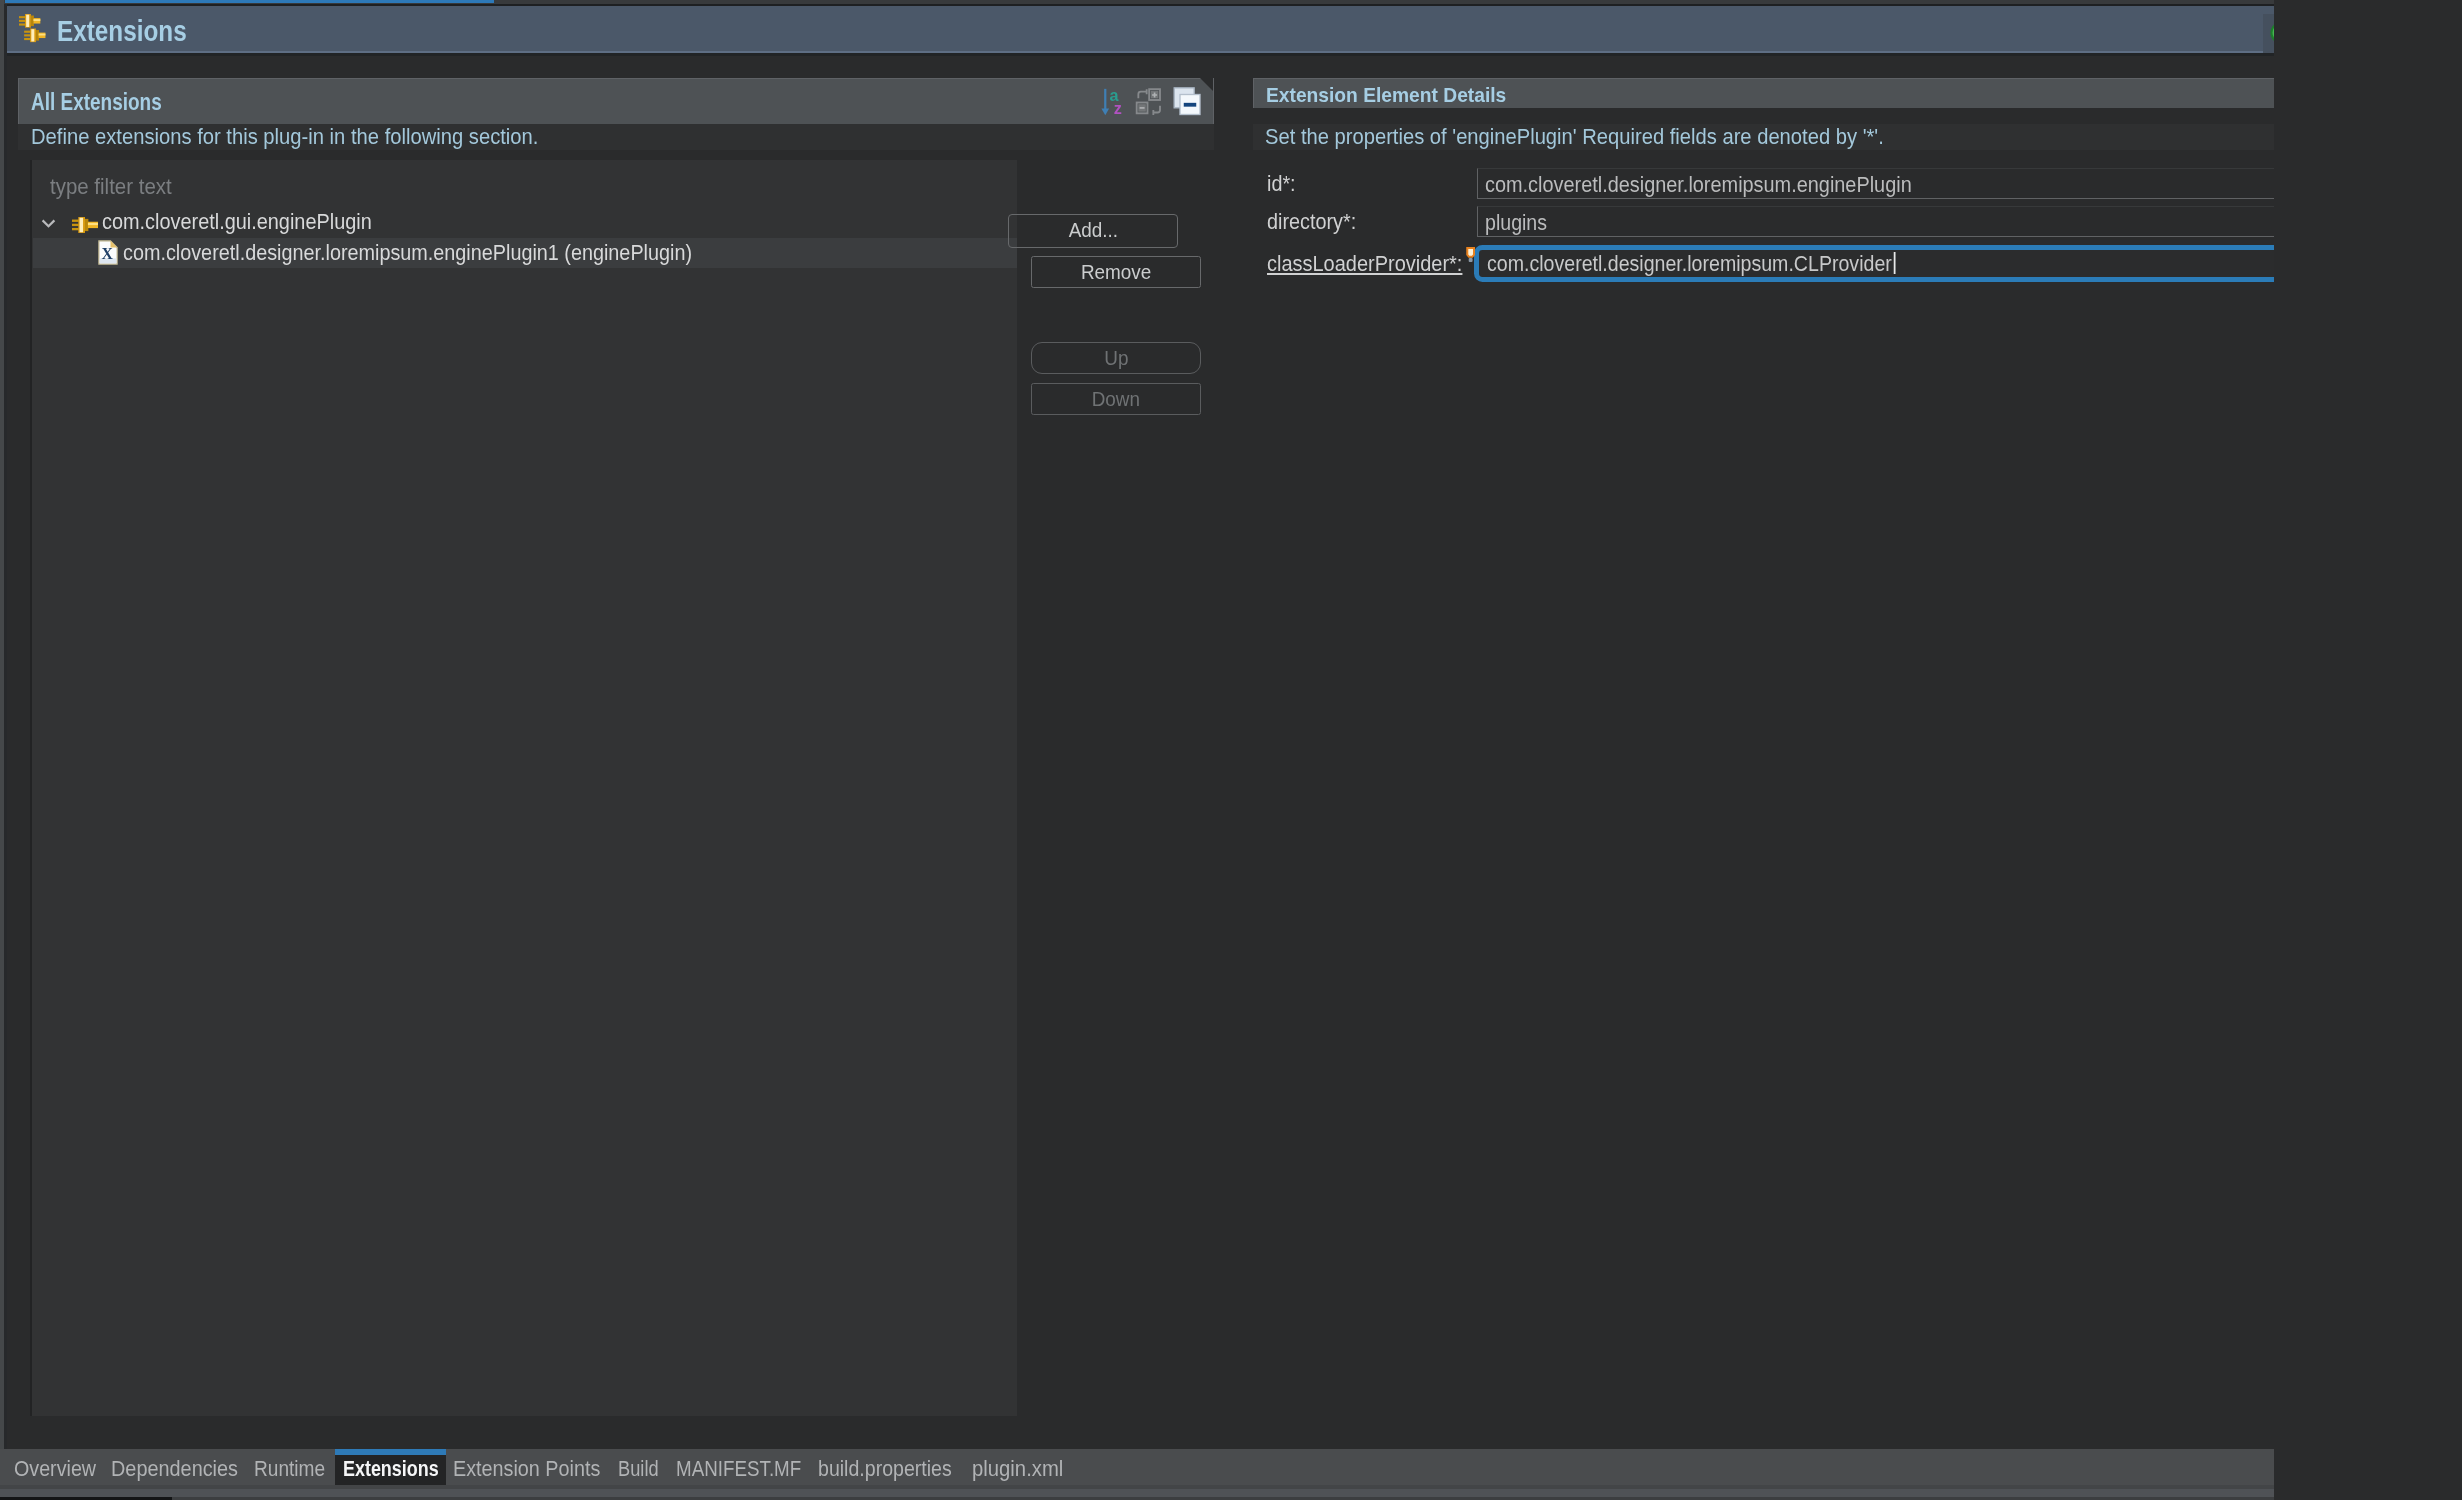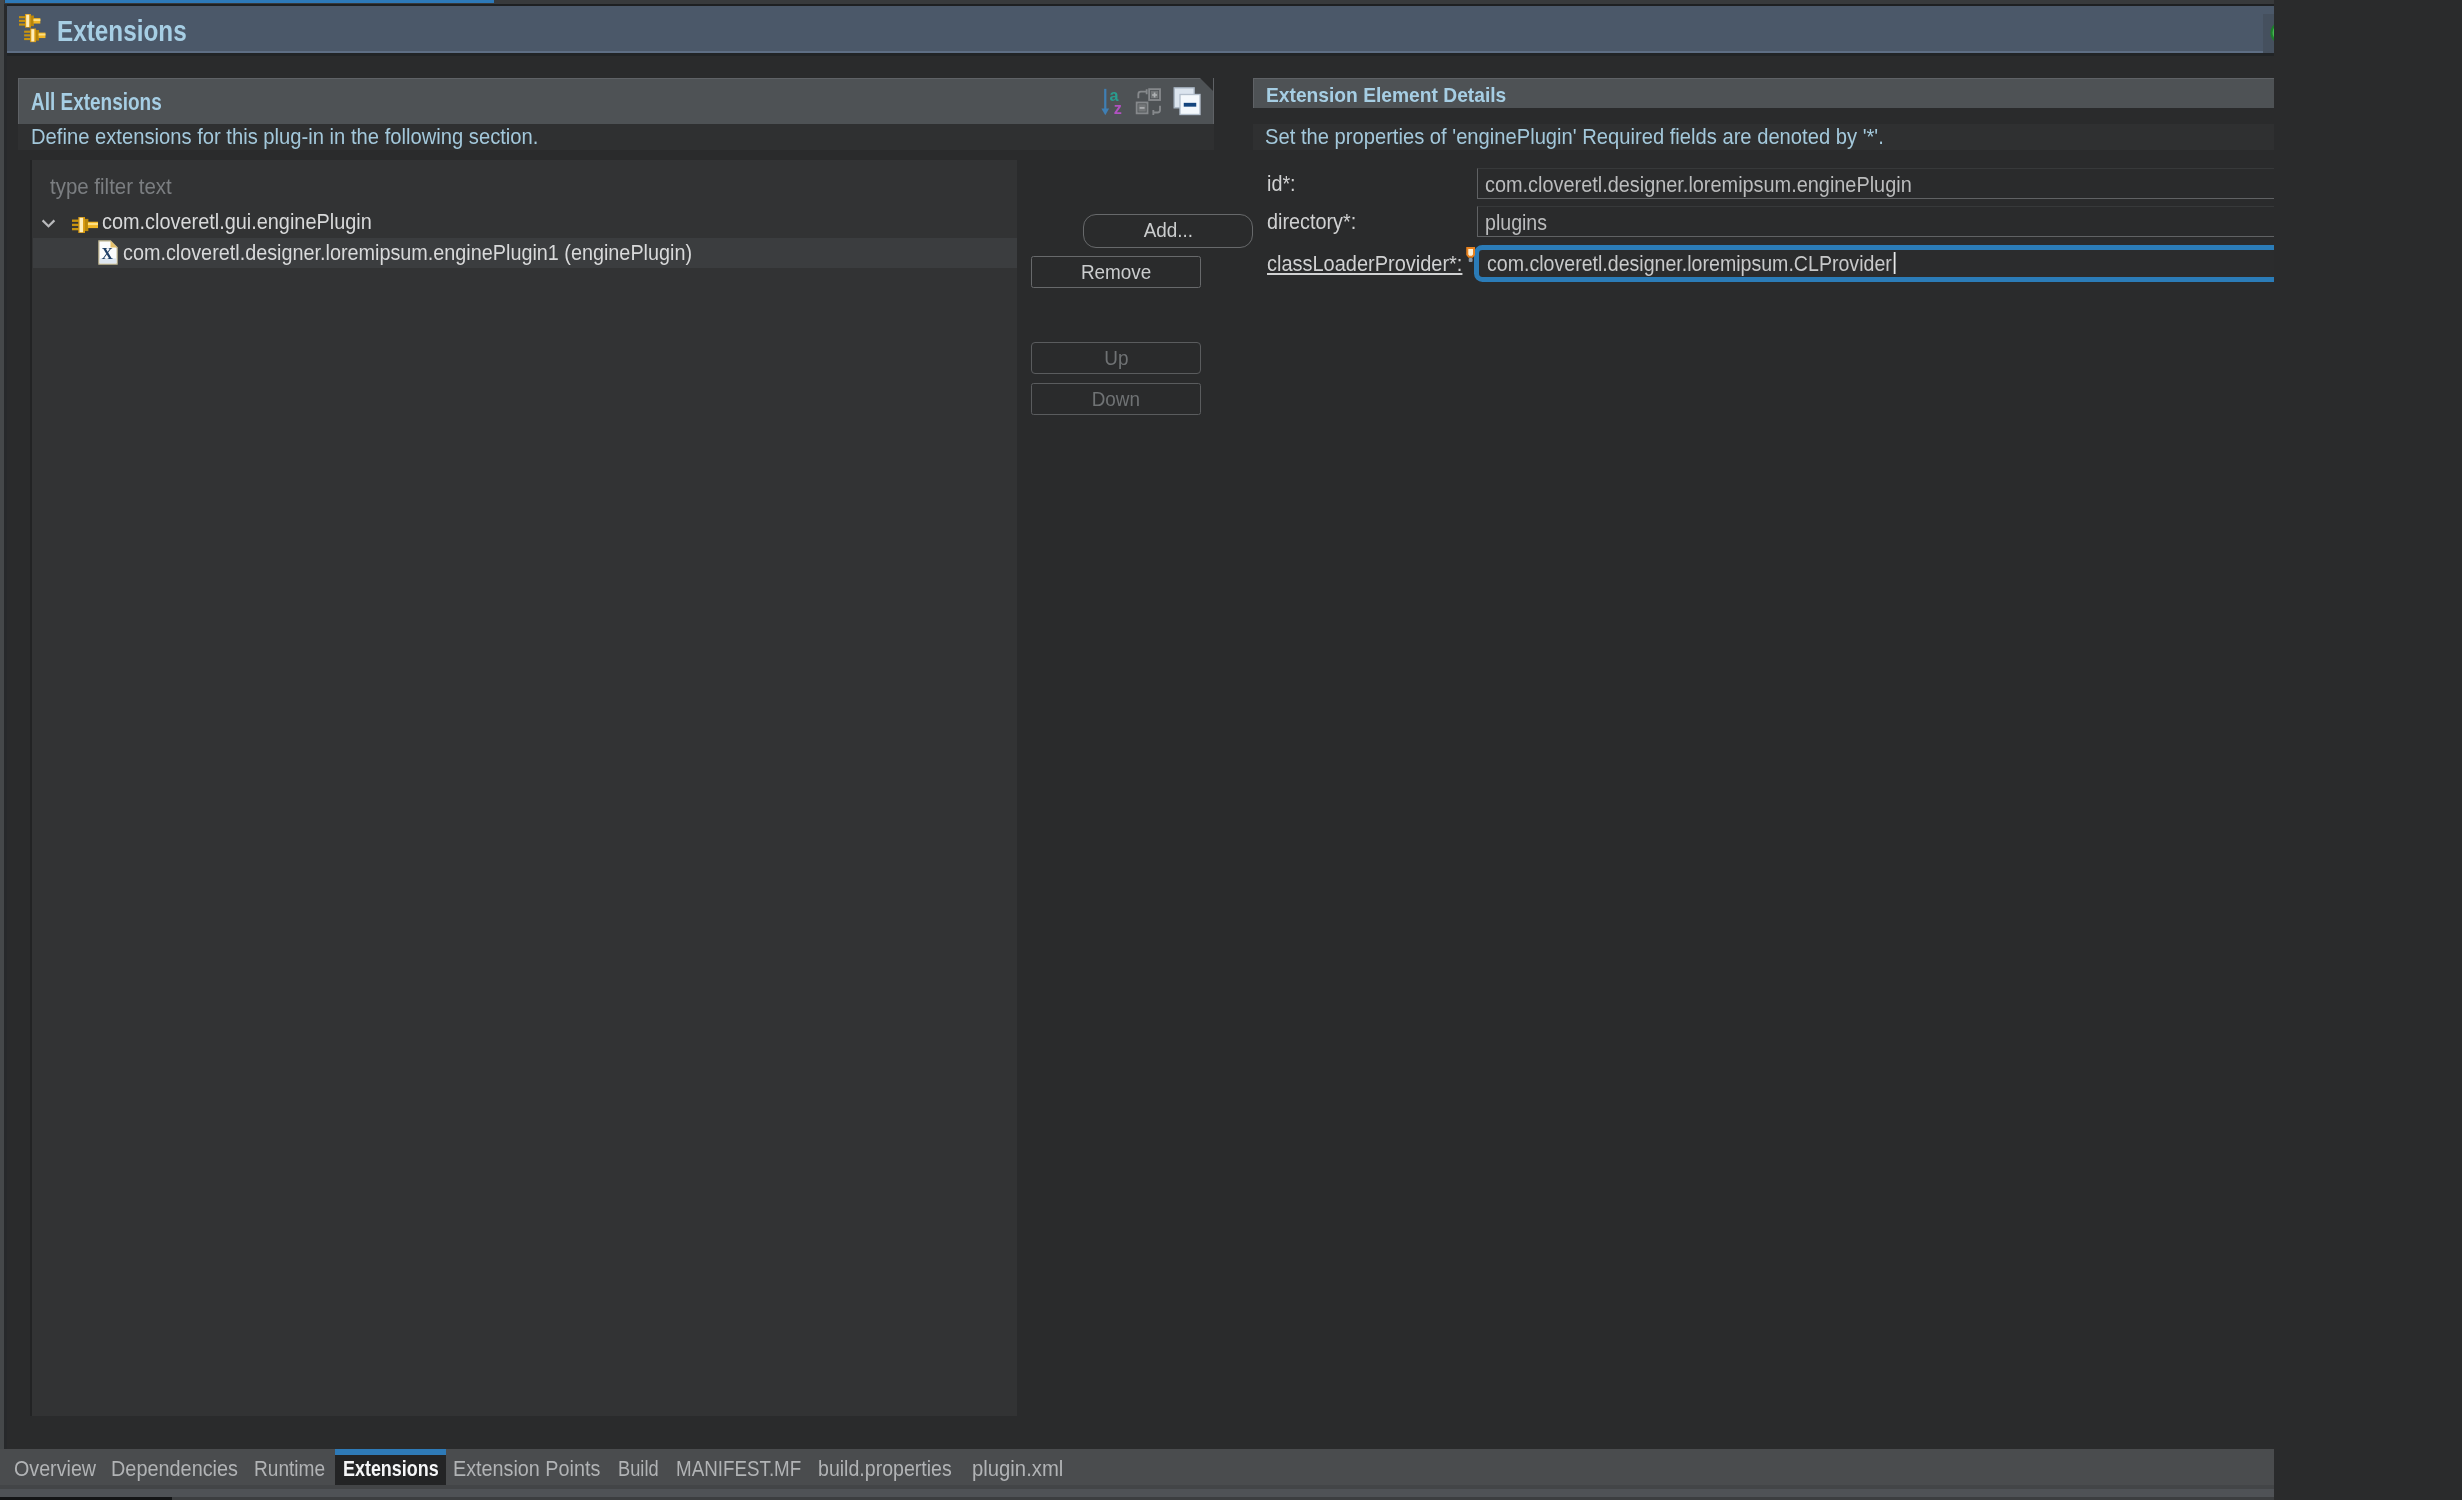--- a/index.html
+++ b/index.html
@@ -155,23 +155,23 @@
   <div class="txt" style="left:102px;top:207px;font-size:22px;color:#d8d9da;line-height:29.5px;transform:scaleX(0.904);">com.cloveretl.gui.enginePlugin</div>
 
   <svg class="abs" style="left:98px;top:240px;" width="20" height="25" viewBox="0 0 24 30">
     <path d="M1 1 H15 L23 9 V29 H1 Z" fill="#fbfcfd" stroke="#b9b08a" stroke-width="1.4"></path>
     <path d="M15 1 L23 9 H15 Z" fill="#e5c06a"></path>
     <path d="M2 22 H22 V28 H2 Z" fill="#dde6f0"></path>
     <text x="11" y="23" font-family="Liberation Serif,serif" font-size="19" font-weight="700" fill="#1f3f66" text-anchor="middle">X</text>
   </svg>
   <div class="txt" style="left:123px;top:238px;font-size:22px;color:#d8d9da;line-height:29.5px;transform:scaleX(0.90);">com.cloveretl.designer.loremipsum.enginePlugin1 (enginePlugin)</div>
 
-  <div class="abs" style="left:1083px;top:214px;width:170px;height:34px;border:1.7px solid #67696b;border-radius:13px;color:#cbcdce;font-size:21px;text-align:center;line-height:30px;"><span style="display:inline-block;transform:scaleX(0.9);">Add...</span></div>
+  <div class="abs" style="left:1008px;top:214px;width:170px;height:34px;border:1.7px solid #67696b;border-radius:4px;color:#cbcdce;font-size:21px;text-align:center;line-height:30px;"><span style="display:inline-block;transform:scaleX(0.9);">Add...</span></div>
   <div class="abs" style="left:1031px;top:256px;width:170px;height:32px;border:1.7px solid #67696b;border-radius:2.5px;color:#cbcdce;font-size:21px;text-align:center;line-height:29px;"><span style="display:inline-block;transform:scaleX(0.9);">Remove</span></div>
-  <div class="abs" style="left:1031px;top:342px;width:170px;height:32px;border:1.7px solid #5a5c5e;border-radius:4px;color:#6f7274;font-size:21px;text-align:center;line-height:29px;"><span style="display:inline-block;transform:scaleX(0.9);">Up</span></div>
+  <div class="abs" style="left:1031px;top:342px;width:170px;height:32px;border:1.7px solid #5a5c5e;border-radius:11px;color:#6f7274;font-size:21px;text-align:center;line-height:29px;"><span style="display:inline-block;transform:scaleX(0.9);">Up</span></div>
   <div class="abs" style="left:1031px;top:383px;width:170px;height:32px;border:1.7px solid #5a5c5e;border-radius:2.5px;color:#6f7274;font-size:21px;text-align:center;line-height:29px;"><span style="display:inline-block;transform:scaleX(0.9);">Down</span></div>
 
   <div class="abs" style="left:1253px;top:78px;width:1197px;height:30px;background:#4e5255;border-top:1.7px solid #5f6266;border-left:1.7px solid #5f6266;border-right:1.7px solid #5f6266;"></div>
   <div class="txt" style="left:1266px;top:83px;font-size:21px;font-weight:700;color:#a6cee4;line-height:23.6px;transform:scaleX(0.915);">Extension Element Details</div>
   <div class="abs" style="left:2437px;top:78px;width:0;height:0;border-top:13.5px solid #2a2b2c;border-left:13.5px solid transparent;"></div>
   <div class="abs" style="left:1253px;top:124px;width:1197px;height:26px;background:#2f3031;"></div>
   <div class="txt" style="left:1265px;top:124px;font-size:22px;color:#a3c8db;line-height:26px;transform:scaleX(0.917);">Set the properties of 'enginePlugin' Required fields are denoted by '*'.</div>
 
   <div class="txt" style="left:1267px;top:169px;font-size:22px;color:#d0d1d2;line-height:30px;transform:scaleX(0.9);">id*:</div>
   <div class="abs" style="left:1477px;top:168px;width:956px;height:31px;border:1.7px solid #606264;border-top-color:#37393a;"></div>

